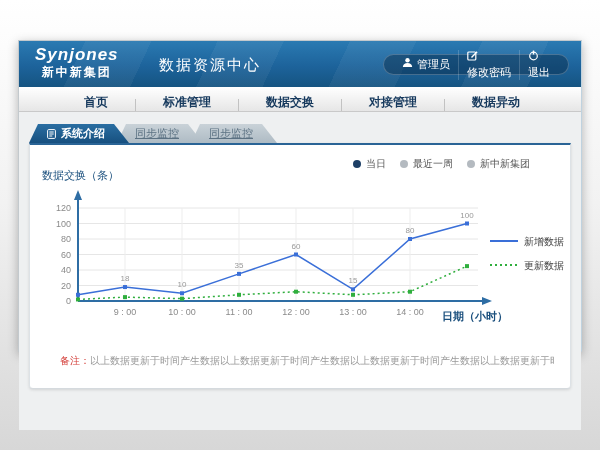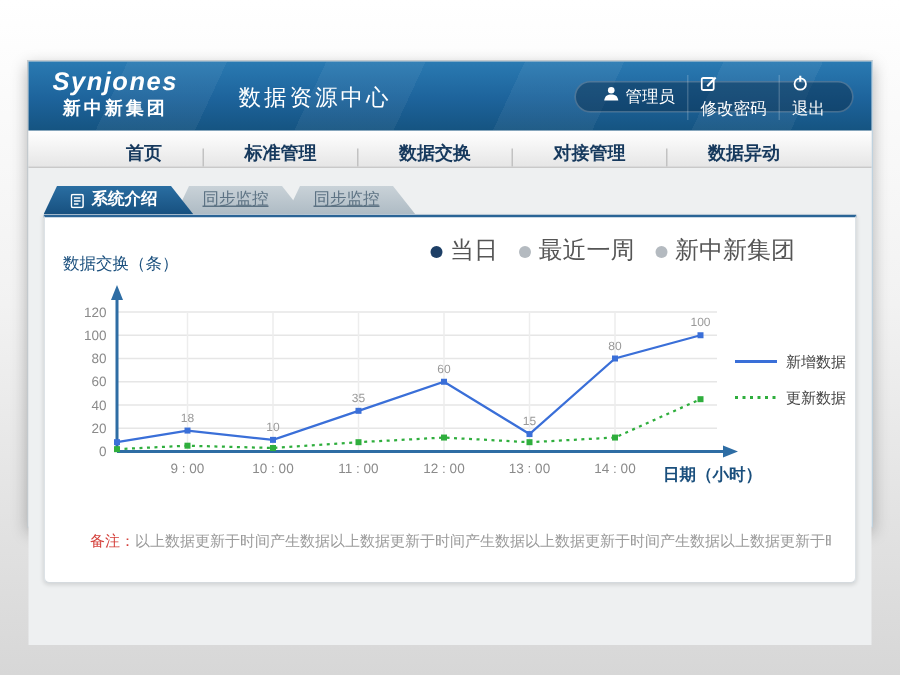--- a/index.html
+++ b/index.html
@@ -45,21 +45,21 @@
     display:flex; align-items:center; gap:5px; }
   .tab-inactive { background:linear-gradient(180deg,#c9d2d8,#aebbc4); color:#5c7283; z-index:2; margin-left:-12px;text-decoration:underline; }
   .tab-inactive:last-child { z-index:1; }
   .ticon svg { display:block; width:9px; height:10px; }
 
   .panel { position:relative; margin:0 10px; height:246px; background:#ffffff;
     border-top:2px solid #2a6496; border-left:1px solid #dde2e6; border-right:1px solid #dde2e6;
     border-bottom:1px solid #d5dade; border-radius:0 0 4px 4px; box-shadow:0 1px 3px rgba(0,0,0,.12); }
 
   .period-filter { position:absolute; top:12px; right:40px; display:flex; gap:14px; z-index:2; }
-  .radio-opt { display:flex; align-items:center; gap:5px; font-size:16px; color:#555; cursor:pointer; }
+  .radio-opt { display:flex; align-items:center; gap:5px; font-size:10px; color:#555; cursor:pointer; }
   .radio-dot { width:8px; height:8px; border-radius:50%; background:#b4bac0; }
   .radio-opt.selected .radio-dot { background:#1d3f66; }
 
   .chart-wrap { position:absolute; left:8px; top:6px; }
   .note { position:absolute; left:30px; right:16px; bottom:20px; font-size:10px; color:#9a9a9a; white-space:nowrap; overflow:hidden; }
   .note-prefix { color:#d43f3a; }
 </style>
 </head>
 <body>
 

